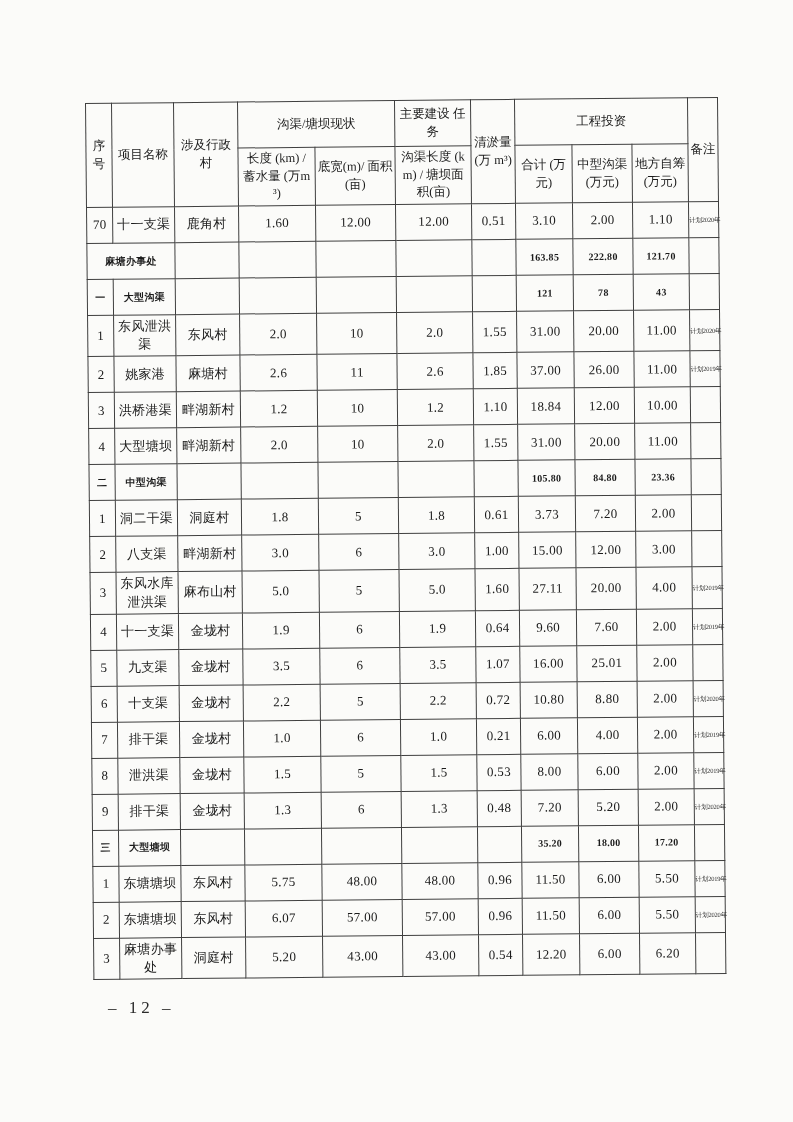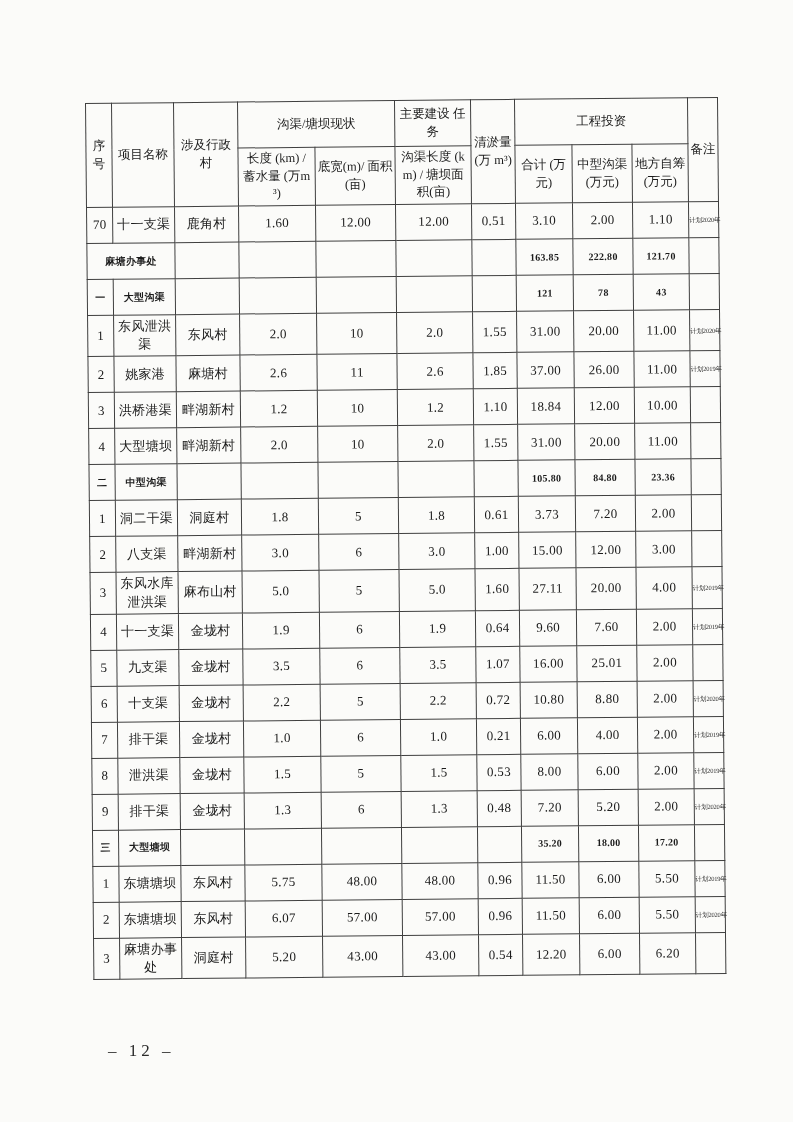--- a/index.html
+++ b/index.html
@@ -42,21 +42,21 @@
     font-size:6.5px;
     letter-spacing:-0.2px;
     white-space:nowrap;
     overflow:visible;
     padding:0;
     font-weight:normal;
     color:#2e2e2e;
   }
   .page-number {
     position:absolute;
-    left:108px; top:1041px;
+    left:108px; top:998px;
     font-size:17px;
     letter-spacing:4px;
     color:#2a2a2a;
   }
 </style>
 </head>
 <body>
 
 <div class="sheet">
   <table>

